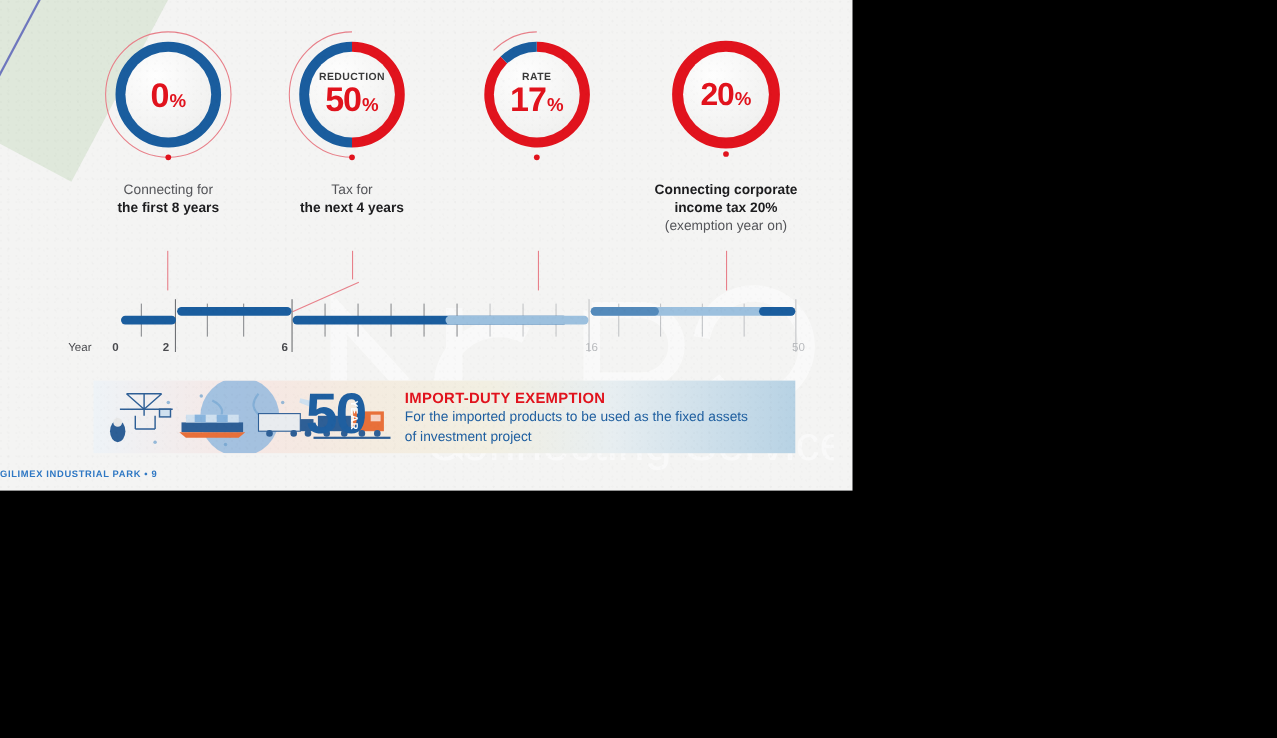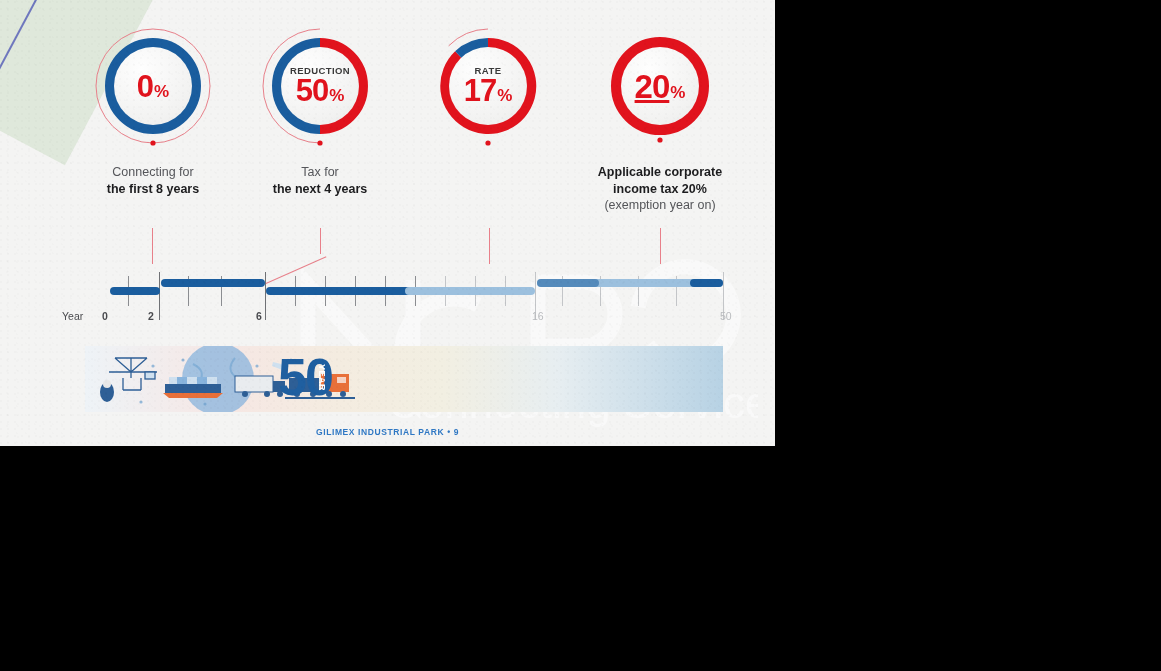--- a/index.html
+++ b/index.html
@@ -31,21 +31,21 @@
   .donut-center{position:absolute;left:50%;top:50%;transform:translate(-50%,-50%);
      width:78px;height:78px;border-radius:50%;
      background:radial-gradient(circle at 35% 28%,#fefefe 0%,#f2f2f1 70%,#e9e9e8 100%);
      display:flex;flex-direction:column;align-items:center;justify-content:center;}
   .donut-kicker{font-size:9.5px;font-weight:bold;color:#3a3a3a;letter-spacing:.4px;
      line-height:1;margin-bottom:0;}
   .donut-val{color:#e1131d;font-weight:bold;line-height:1;letter-spacing:-1px;
      display:flex;align-items:baseline;justify-content:center;}
   .donut-val .num{font-size:31px;}
   .donut-val .pct{font-size:17px;margin-left:1px;letter-spacing:0;}
-  .donut-val.big .num{font-size:33px;text-decoration:underline;}
+  .donut-val.big .num{font-size:29px;}
 
   .caption{margin-top:10px;font-size:12.5px;color:#55565a;line-height:1.32;}
   .caption .bold-line{color:#1d1d1f;font-weight:bold;}
 
   
   .conn{position:absolute;background:#e8808a;}
   .conn-v{width:1.4px;}
   .conn-diag{position:absolute;height:1.4px;background:#e8808a;transform-origin:left center;}
 
   
@@ -65,21 +65,21 @@
      background:linear-gradient(90deg,#eef3f7 0%,#f6e7e4 22%,#f4ece0 40%,
                  #f2efe2 56%,#e7eef1 74%,#b7d2e4 100%);overflow:hidden;}
   .banner-50{position:absolute;left:193px;top:5px;font-size:52px;font-weight:bold;
      color:#1f5fa0;letter-spacing:-2px;line-height:1;}
   .banner-year{position:absolute;left:242px;top:18px;font-size:9px;font-weight:bold;
      color:#ffffff;letter-spacing:.5px;transform:rotate(90deg);transform-origin:left top;}
   .banner-txt{position:absolute;left:283px;top:8px;width:350px;}
   .banner-title{font-size:13.5px;font-weight:bold;color:#e1131d;letter-spacing:.3px;}
   .banner-body{font-size:12.5px;color:#1f5fa0;line-height:1.28;margin-top:2px;}
 
-  #footer{position:absolute;left:0;top:421px;width:775px;text-align:center;}
+  #footer{position:absolute;left:0;top:421px;width:775px;}
   #footer span{font-size:8.5px;font-weight:bold;color:#2f78c4;letter-spacing:.6px;}
 </style>
 </head>
 <body>
 
 <div id="page">
   <div id="sheet">
 
     <div class="corner-green"></div>
     <div class="corner-line"></div>
@@ -161,21 +161,21 @@
           <circle cx="68" cy="122" r="2.6" fill="#e1131d"></circle>
         </svg>
         <div class="donut-center">
           <div class="donut-val big">
             <span class="num">20</span>
             <span class="pct">%</span>
           </div>
         </div>
       </div>
       <div class="caption">
-        <div class="bold-line">Applicable corporate</div>
+        <div class="bold-line">Connecting corporate</div>
         <div class="bold-line">income tax 20%</div>
         <div>(exemption year on)</div>
       </div>
     </div>
 
     <div class="conn conn-v" style="left:152px;top:228px;height:36px;"></div>
 
     <div class="conn conn-v" style="left:320px;top:228px;height:26px;"></div>
     <div class="conn-diag" style="left:266px;top:283px;width:66px;transform:rotate(-24deg);"></div>
 
@@ -270,20 +270,25 @@
           <circle cx="172" cy="20" r="1.6"></circle>
             <circle cx="56" cy="56" r="1.6"></circle>
           <circle cx="120" cy="58" r="1.6"></circle>
             <circle cx="206" cy="14" r="1.6"></circle>
         </g>
       </svg>
 
       <span class="banner-50">50</span>
       <span class="banner-year">YEAR</span>
 
+      <div class="banner-txt">
+        <div class="banner-title">IMPORT-DUTY EXEMPTION</div>
+        <div class="banner-body">For the imported products to be used as the fixed assets</div>
+        <div class="banner-body">of investment project</div>
+      </div>
     </div>
 
     <div id="footer">
       <span>GILIMEX INDUSTRIAL PARK • 9</span>
     </div>
 
   </div>
 </div>
 
 </body></html>

